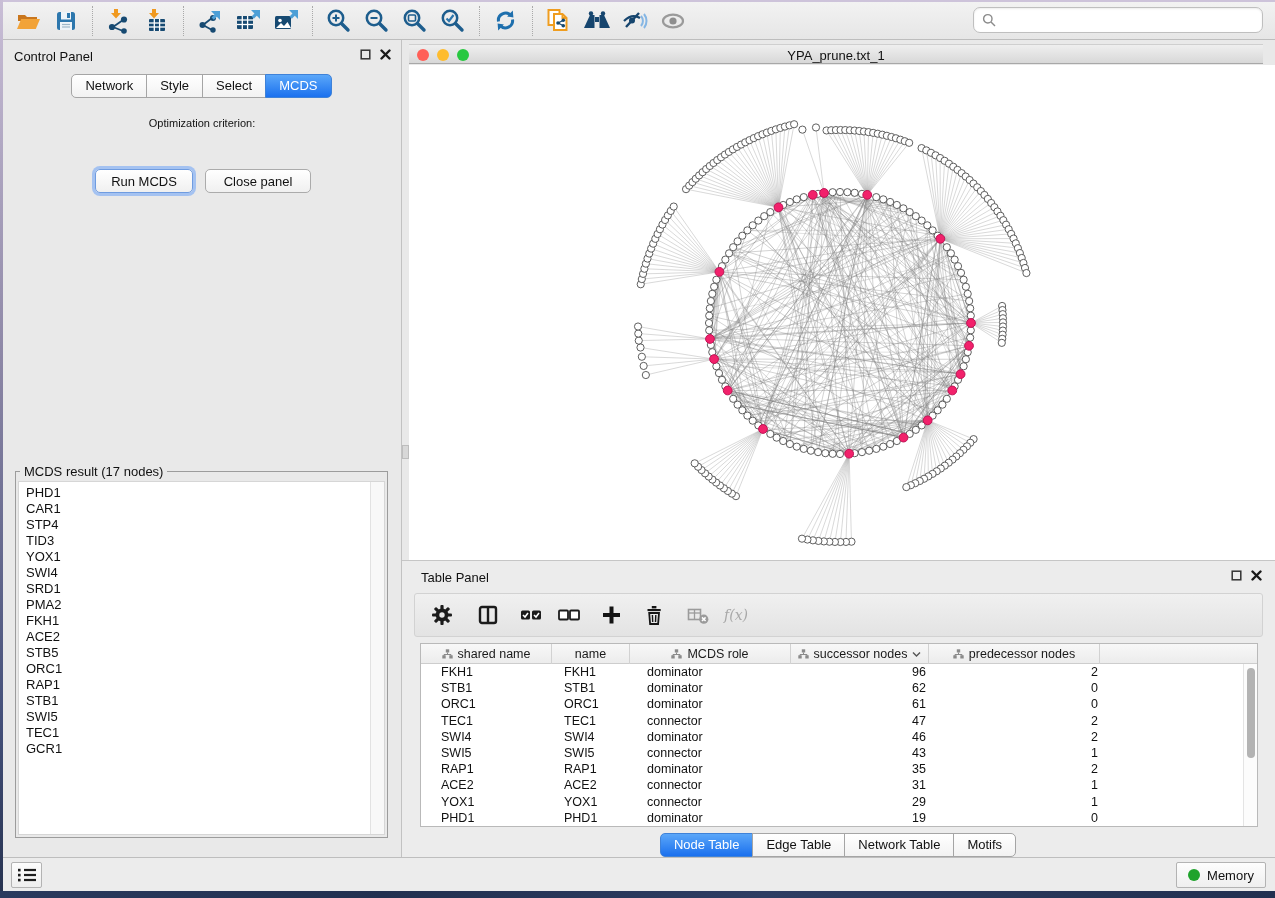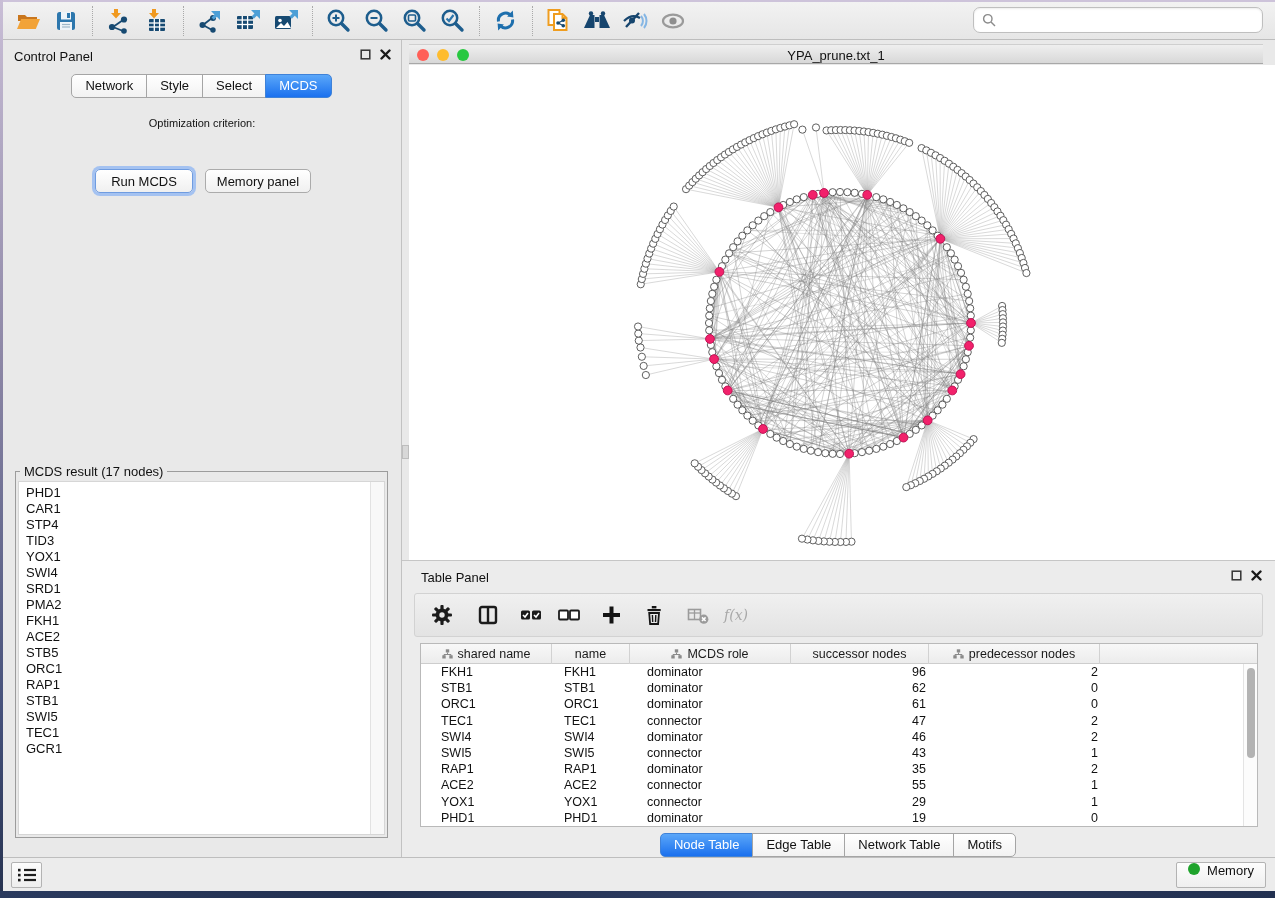--- a/index.html
+++ b/index.html
@@ -86,21 +86,21 @@
   .td.r { padding-right:7px; text-align:right; }
   .tp-scroll { position:absolute; right:0; top:20px; bottom:0; width:14px; background:#fcfcfc; border-left:1px solid #e4e4e4; }
   .tp-scroll .thumb { position:absolute; left:3px; top:4px; width:8px; height:90px; background:#b3b3b3; border-radius:4px; }
   .tp-tabs { position:absolute; left:0; right:0; top:272px; display:flex; justify-content:center; }
 
   
   .statusbar { position:absolute; left:3px; right:0; bottom:7px; height:34px; background:#ececec; border-top:1px solid #bebebe; }
   .sb-list-btn { position:absolute; left:8px; top:4px; width:31px; height:26px; background:linear-gradient(#fdfdfd,#eeeeee);
     border:1px solid #b3b3b3; border-radius:2px; display:flex; align-items:center; justify-content:center; }
   .sb-mem-btn { position:absolute; right:9px; top:4px; height:26px; padding:0 11px; background:linear-gradient(#fdfdfd,#efefef);
-    border:1px solid #b3b3b3; border-radius:2px; display:flex; align-items:flex-start; gap:7px; font-size:13px; color:#111; }
+    border:1px solid #b3b3b3; border-radius:2px; display:flex; align-items:center; gap:7px; font-size:13px; color:#111; }
   .mem-dot { width:12px; height:12px; border-radius:50%; background:#1fa32c; }
 </style>
 </head>
 <body>
 
 <div id="app">
   <div class="wall-top"></div>
   <div class="wall-left"></div>
   <div class="wall-bottom"></div>
 
@@ -282,21 +282,21 @@
       </span>
     </div>
     <div class="ctl-tabs" id="ctl-tabs">
         <div class="tab">Network</div>
         <div class="tab">Style</div>
         <div class="tab">Select</div>
         <div class="tab sel">MCDS</div>
       </div>
     <div class="opt-label">Optimization criterion:</div>
     <div class="btn btn-run">Run MCDS</div>
-    <div class="btn btn-close">Memory panel</div>
+    <div class="btn btn-close">Close panel</div>
     <fieldset class="result-group">
       <legend>MCDS result (17 nodes)</legend>
       <div class="list-wrap">
         <div class="result-items" id="result-items">
             <div class="result-item">PHD1</div>
             <div class="result-item">CAR1</div>
             <div class="result-item">STP4</div>
             <div class="result-item">TID3</div>
             <div class="result-item">YOX1</div>
             <div class="result-item">SWI4</div>
@@ -1179,21 +1179,21 @@
           </div>
           <div class="th" style="width: 161px;">
             <svg width="11" height="10" viewBox="0 0 11 10">
               <path d="M5.5 3.5v2M2 7.5v-2h7v2" stroke="#8a8a8a" fill="none"></path>
               <rect x="3.8" y="0.3" width="3.4" height="3.2" fill="#8a8a8a"></rect>
               <rect x="0.3" y="6.3" width="3.4" height="3.2" fill="#8a8a8a"></rect>
               <rect x="7.3" y="6.3" width="3.4" height="3.2" fill="#8a8a8a"></rect>
             </svg>
             <span>MCDS role</span>
           </div>
-          <div class="th" style="width: 138px; flex-direction: column;">
+          <div class="th" style="width: 138px;">
             <svg width="11" height="10" viewBox="0 0 11 10">
               <path d="M5.5 3.5v2M2 7.5v-2h7v2" stroke="#8a8a8a" fill="none"></path>
               <rect x="3.8" y="0.3" width="3.4" height="3.2" fill="#8a8a8a"></rect>
               <rect x="0.3" y="6.3" width="3.4" height="3.2" fill="#8a8a8a"></rect>
               <rect x="7.3" y="6.3" width="3.4" height="3.2" fill="#8a8a8a"></rect>
             </svg>
             <span>successor nodes</span>
             <svg width="9" height="7" viewBox="0 0 9 7">
               <polyline points="1,1.5 4.5,5 8,1.5" fill="none" stroke="#555" stroke-width="1.4"></polyline>
             </svg>
@@ -1256,21 +1256,21 @@
             <div class="td l" style="width: 132px;">RAP1</div>
             <div class="td l2" style="width: 79px;">RAP1</div>
             <div class="td l3" style="width: 162px;">dominator</div>
             <div class="td r" style="width: 139px;">35</div>
             <div class="td r" style="width: 172px;">2</div>
           </div>
           <div class="tr">
             <div class="td l" style="width: 132px;">ACE2</div>
             <div class="td l2" style="width: 79px;">ACE2</div>
             <div class="td l3" style="width: 162px;">connector</div>
-            <div class="td r" style="width: 139px;">55</div>
+            <div class="td r" style="width: 139px;">31</div>
             <div class="td r" style="width: 172px;">1</div>
           </div>
           <div class="tr">
             <div class="td l" style="width: 132px;">YOX1</div>
             <div class="td l2" style="width: 79px;">YOX1</div>
             <div class="td l3" style="width: 162px;">connector</div>
             <div class="td r" style="width: 139px;">29</div>
             <div class="td r" style="width: 172px;">1</div>
           </div>
           <div class="tr">

